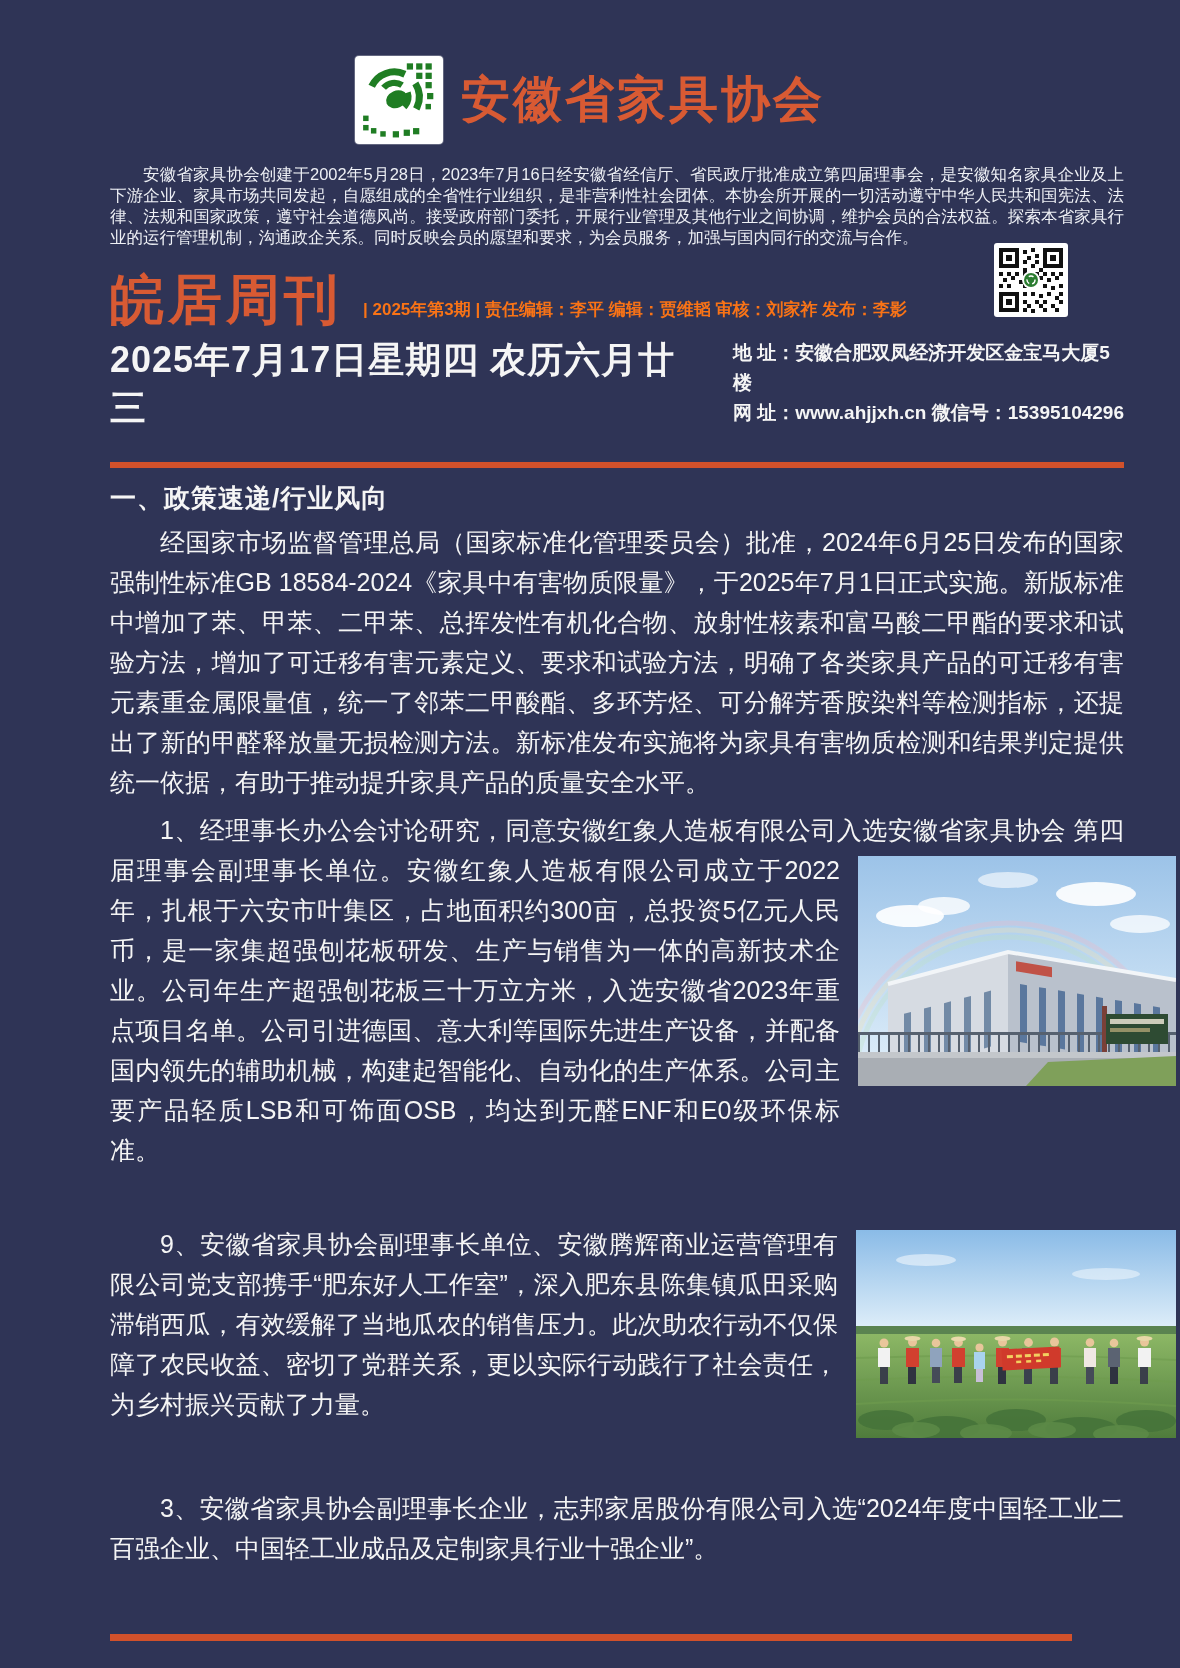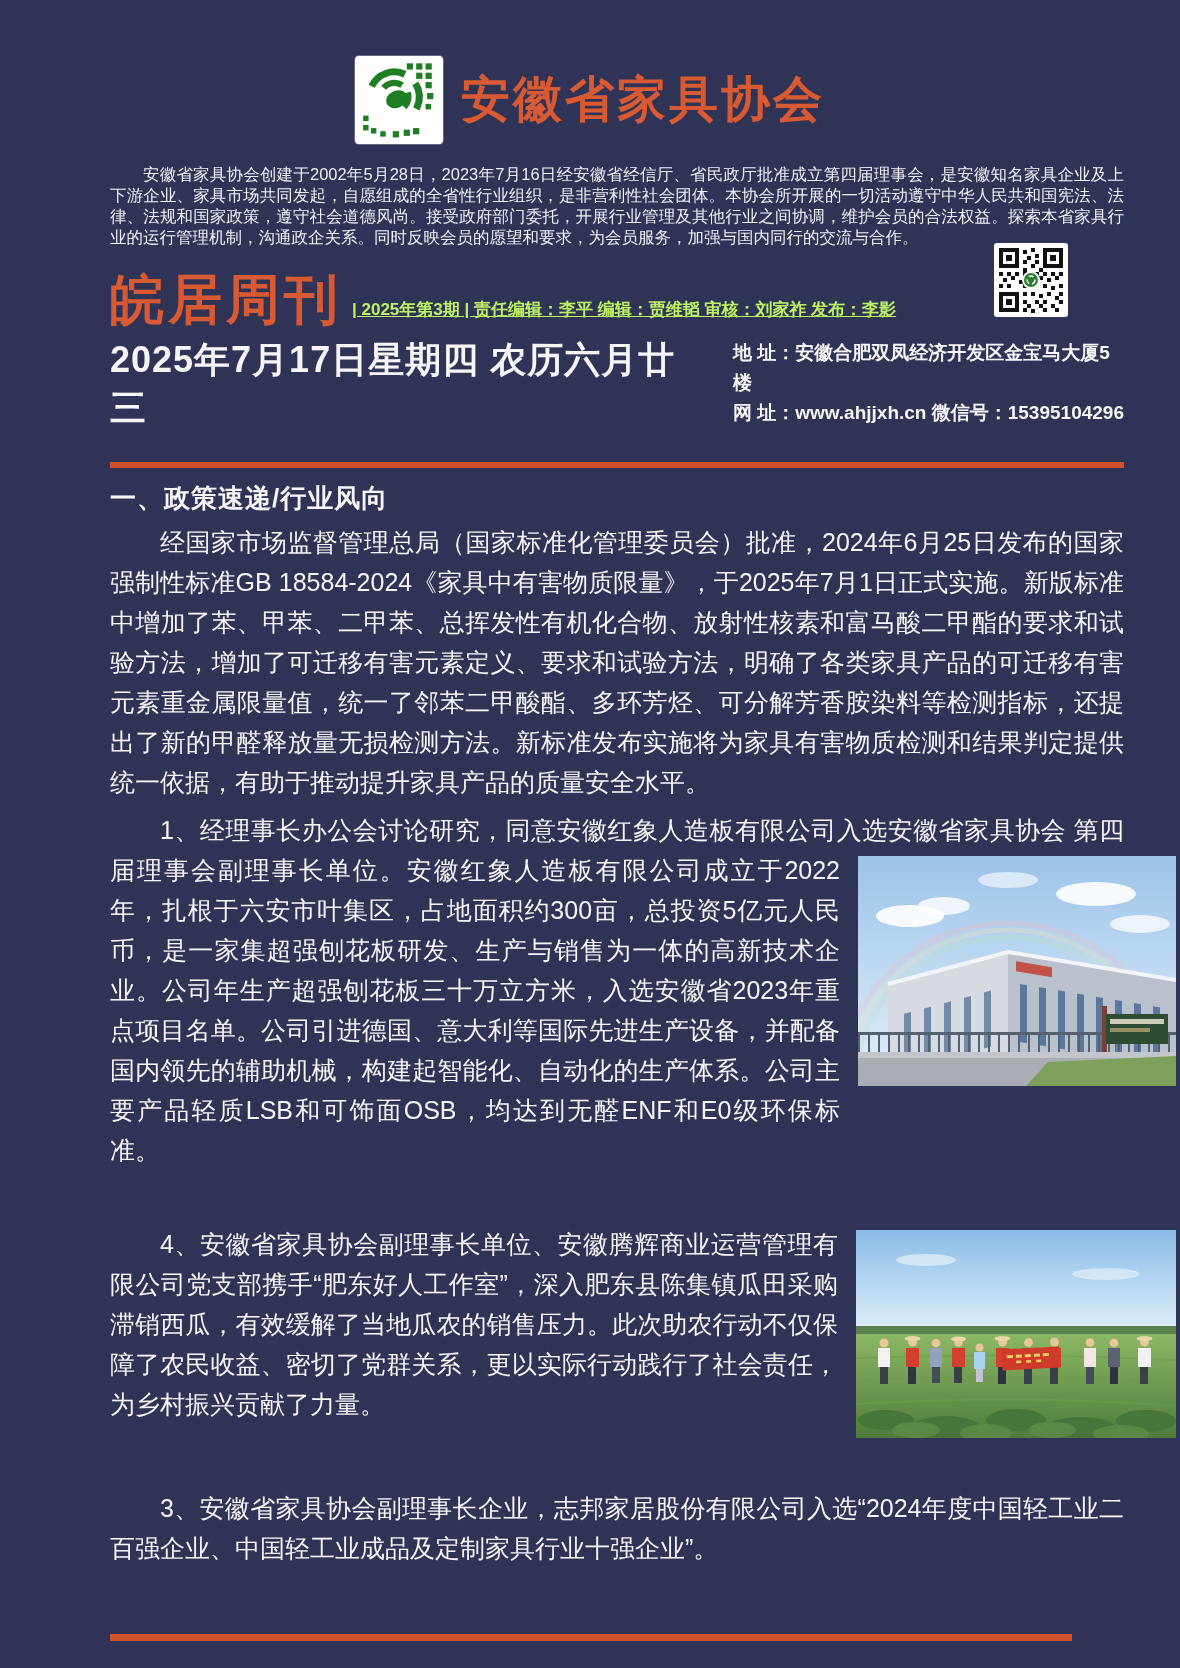--- a/index.html
+++ b/index.html
@@ -36,27 +36,27 @@
     font-size:16.5px;line-height:21px;
     text-indent:2em;text-align:justify;
     color:#eef0f5;font-weight:400;
   }
 
   
   .qr{position:absolute;left:994px;top:243px;width:74px;height:74px;}
   .qr svg{width:74px;height:74px;display:block;}
 
   
-  .masthead{display:flex;align-items:flex-end;gap:10px;margin-top:24px;}
+  .masthead{display:flex;align-items:flex-end;gap:21px;margin-top:24px;}
   .mast-title{
     font-size:54px;line-height:1;color:#d85a33;
     font-weight:800;letter-spacing:4px;white-space:nowrap;
   }
   .mast-meta{
-    font-size:17px;color:#bef264;padding-bottom:5px;white-space:nowrap;text-decoration:underline;
+    font-size:17px;color:#f97316;padding-bottom:5px;white-space:nowrap;
   }
 
   .date-row{display:flex;justify-content:space-between;align-items:flex-start;margin-top:10px;gap:28px;}
   .date-line{font-size:36px;line-height:48px;letter-spacing:1px;}
   .contact-block{font-size:19px;line-height:30px;font-weight:700;text-align:left;margin-top:2px;}
 
   .divider{height:6px;background:#d1512b;margin-top:30px;}
   .bottom-bar{position:absolute;left:110px;right:108px;top:1634px;height:7px;background:#d1512b;}
 
   
@@ -344,21 +344,21 @@
               <ellipse cx="290" cy="191" rx="30" ry="11"></ellipse>
             </g>
             <g fill="#5c8a47" opacity="0.9">
               <ellipse cx="60" cy="200" rx="24" ry="8"></ellipse>
                 <ellipse cx="130" cy="203" rx="26" ry="9"></ellipse>
               <ellipse cx="196" cy="200" rx="24" ry="8"></ellipse>
                 <ellipse cx="265" cy="204" rx="28" ry="9"></ellipse>
             </g>
           </svg>
         </span>
-        <span>4、安徽省家具协会副理事长单位、安徽腾辉商业运营管理有限公司党支部携手“肥东好人工作室”，深入肥东县陈集镇瓜田采购滞销西瓜，有效缓解了当地瓜农的销售压力。此次助农行动不仅保障了农民收益、密切了党群关系，更以实际行动践行了社会责任，为乡村振兴贡献了力量。</span>
+        <span>9、安徽省家具协会副理事长单位、安徽腾辉商业运营管理有限公司党支部携手“肥东好人工作室”，深入肥东县陈集镇瓜田采购滞销西瓜，有效缓解了当地瓜农的销售压力。此次助农行动不仅保障了农民收益、密切了党群关系，更以实际行动践行了社会责任，为乡村振兴贡献了力量。</span>
       </p>
 
       <p class="body-text item3">3、安徽省家具协会副理事长企业，志邦家居股份有限公司入选“2024年度中国轻工业二百强企业、中国轻工业成品及定制家具行业十强企业”。</p>
     </section>
 
   </div>
 
   <div class="bottom-bar"></div>
 </div>
 

